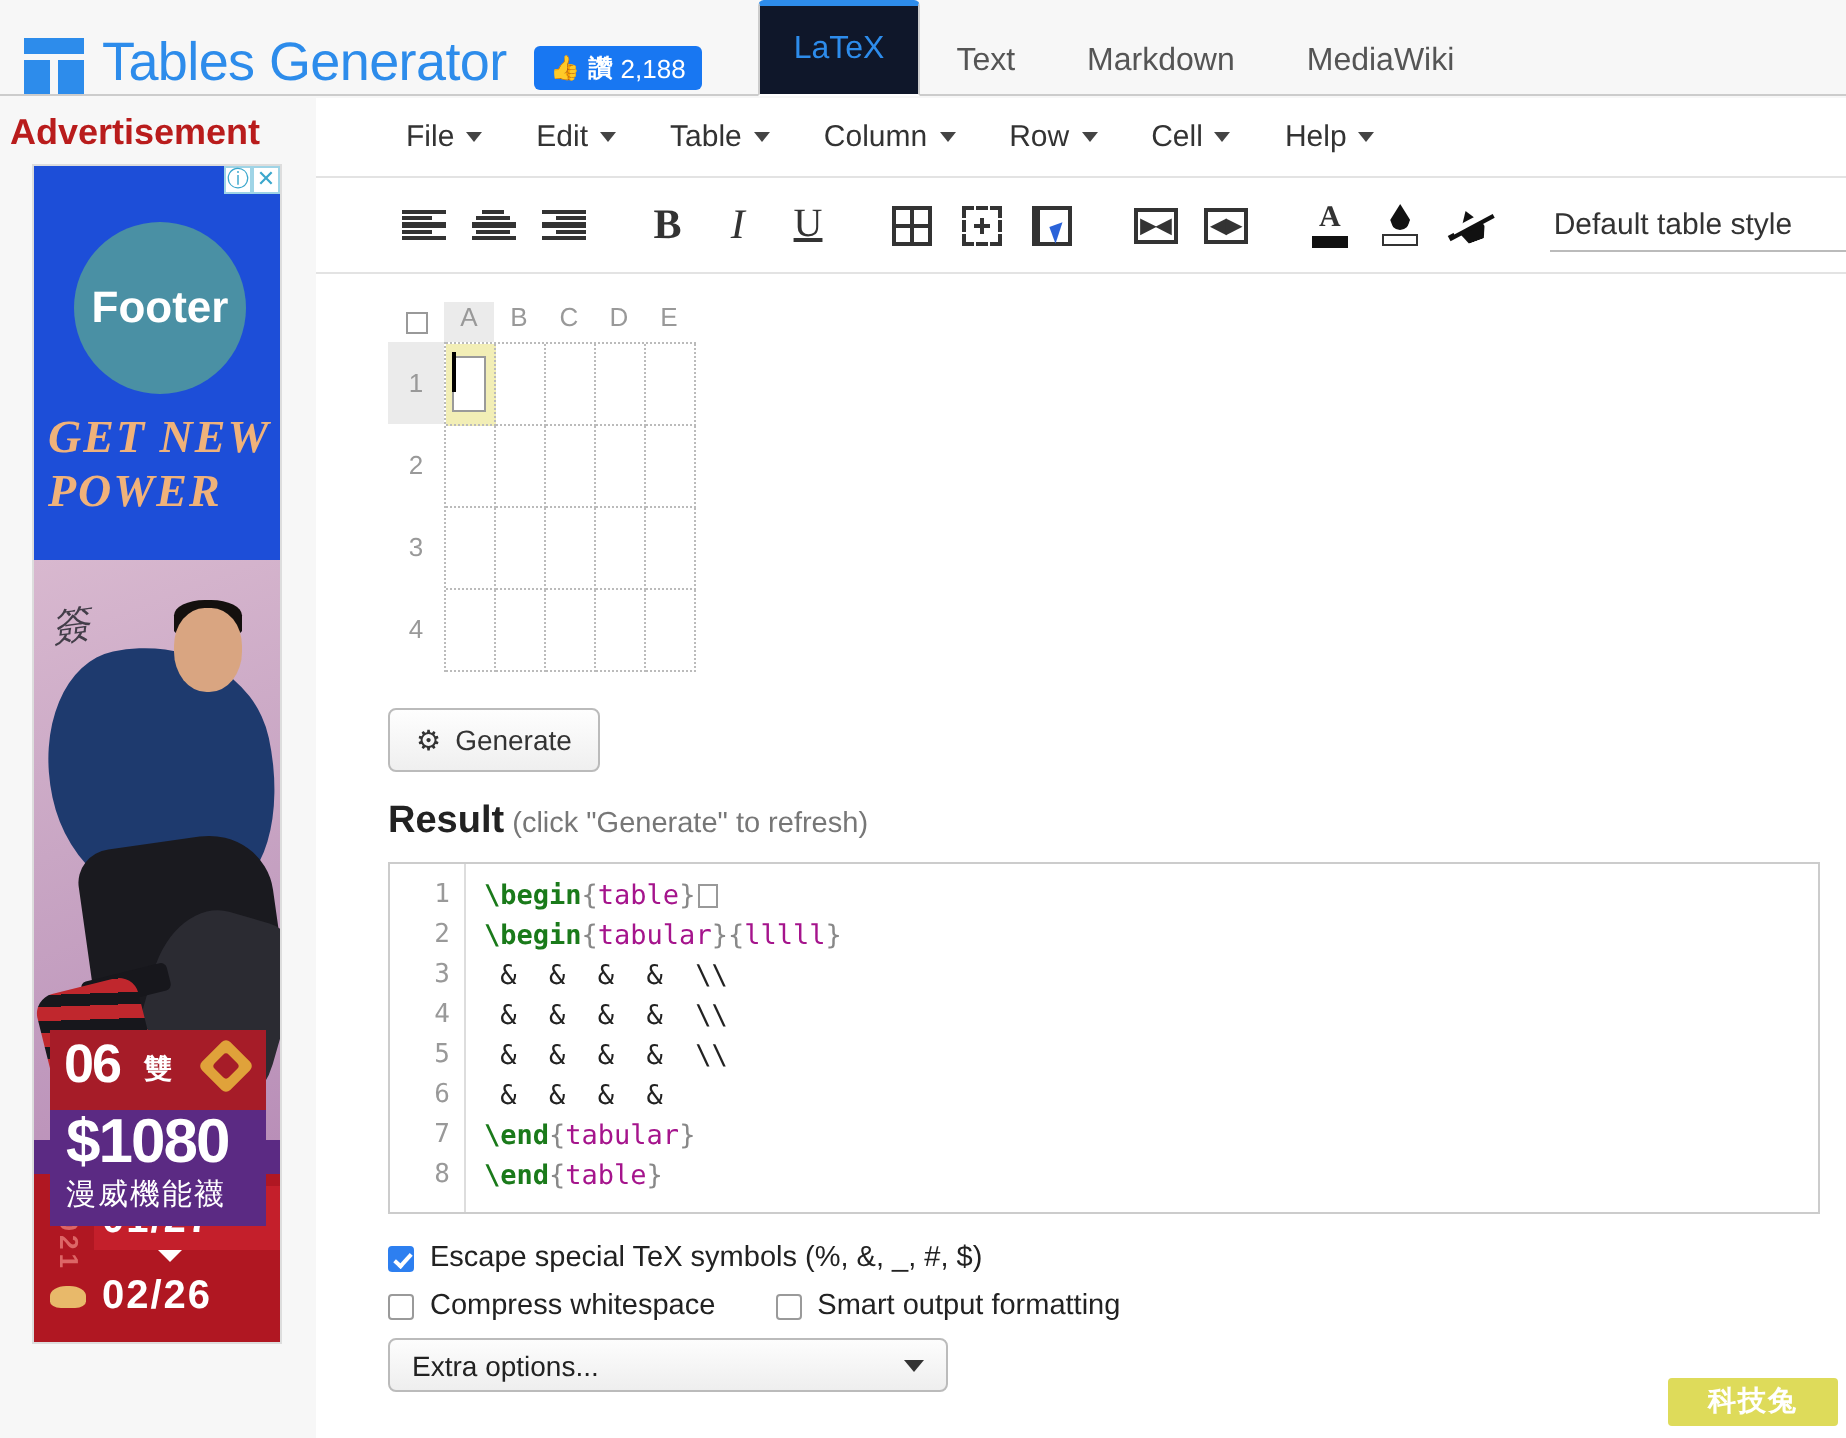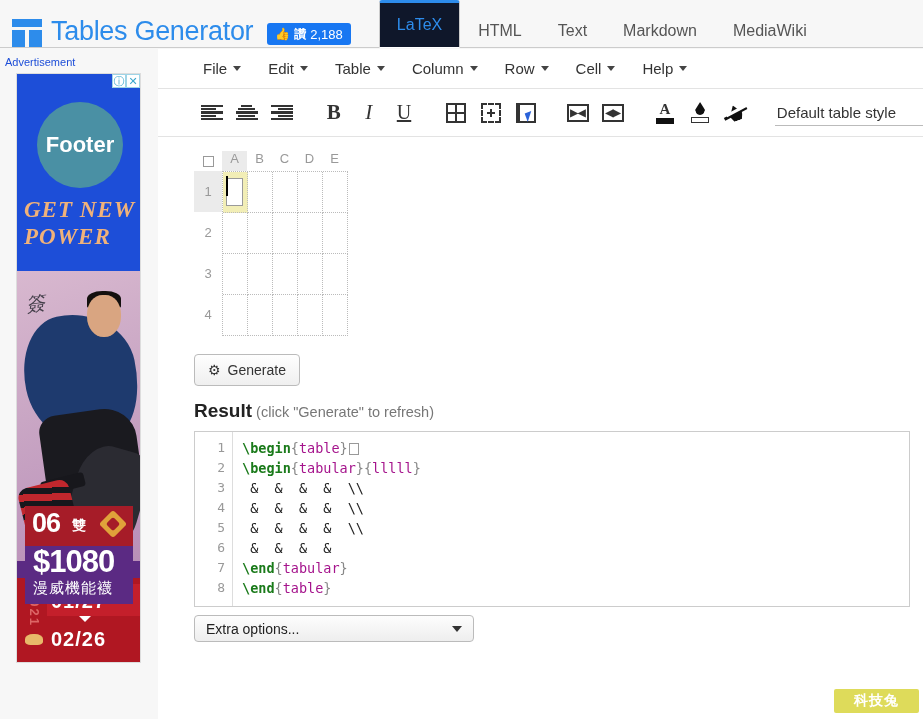--- a/index.html
+++ b/index.html
@@ -50,21 +50,21 @@
     color: #2d8ceb; background: #0f172a;
     border: 1px solid #ccc; border-bottom: 1px solid #fff;
     border-top: 3px solid #2d8ceb;
     height: 48px; line-height: 44px;
     border-top-left-radius: 3px; border-top-right-radius: 3px;
     position: relative; z-index: 3; margin-bottom: -1px;
   }
 
   
   .sidebar { position: absolute; left: 0; top: 49px; width: 158px; height: 670px; background: #f7f7f7; }
-  .ad-label { font-size: 11px; color: #1d4ed8; padding: 7px 0 5px 5px; }
+  .ad-label { font-size: 18px; color: #b91c1c; padding: 7px 0 5px 5px; font-weight: bold; }
   .ad-box { position: relative; width: 125px; height: 590px; margin-left: 16px;
             border: 1px solid #ddd; overflow: hidden; background: #5b2a83; }
   .ad-controls { position: absolute; top: 0; right: 0; display: flex; z-index: 6; }
   .ad-ctrl { width: 14px; height: 14px; background: #fff; border: 1px solid #9fd4e6;
              font-size: 11px; line-height: 12px; text-align: center; color: #3ba7cc; }
 
   .ad-top { position: absolute; top: 0; left: 0; width: 125px; height: 197px; background: #1d4ed8; }
   .ad-circle { position: absolute; top: 28px; left: 20px; width: 86px; height: 86px;
                border-radius: 50%; background: #4a90a4; display: flex; align-items: center;
                justify-content: center; color: #fff; font-size: 22px; font-weight: bold; }
@@ -261,21 +261,20 @@
       </div>
       <div class="brand-title">Tables Generator</div>
       <div class="fb-like">
         <span class="thumb">👍</span>
         <span class="lbl">讚</span>
         <span class="cnt">2,188</span>
       </div>
     </div>
     <div class="tabs">
       <div class="tab active">LaTeX</div>
-      <div class="tab">HTML</div>
       <div class="tab">Text</div>
       <div class="tab">Markdown</div>
       <div class="tab">MediaWiki</div>
     </div>
   </div>
 
   <div class="sidebar">
     <div class="ad-label">Advertisement</div>
     <div class="ad-box">
       <div class="ad-controls">
@@ -496,20 +495,33 @@
         <div>3</div>
         <div>4</div>
         <div>5</div>
         <div>6</div>
         <div>7</div>
         <div>8</div>
       </div>
       <div class="code" id="codearea"><div><span class="k-cmd">\begin</span><span class="k-brace">{</span><span class="k-arg">table</span><span class="k-brace">}</span><span class="k-box"></span></div><div><span class="k-cmd">\begin</span><span class="k-brace">{</span><span class="k-arg">tabular</span><span class="k-brace">}</span><span class="k-brace">{</span><span class="k-arg">lllll</span><span class="k-brace">}</span></div><div> &amp;  &amp;  &amp;  &amp;  \\</div><div> &amp;  &amp;  &amp;  &amp;  \\</div><div> &amp;  &amp;  &amp;  &amp;  \\</div><div> &amp;  &amp;  &amp;  &amp; </div><div><span class="k-cmd">\end</span><span class="k-brace">{</span><span class="k-arg">tabular</span><span class="k-brace">}</span></div><div><span class="k-cmd">\end</span><span class="k-brace">{</span><span class="k-arg">table</span><span class="k-brace">}</span></div></div>
     </div>
 
+    <div class="opts">
+      <div class="optrow">
+        <span class="cb on"></span>
+        <span class="optlabel">Escape special TeX symbols (%, &amp;, _, #, $)</span>
+      </div>
+      <div class="optrow">
+        <span class="cb"></span>
+        <span class="optlabel">Compress whitespace</span>
+        <span class="opt-spacer"></span>
+        <span class="cb"></span>
+        <span class="optlabel">Smart output formatting</span>
+      </div>
+    </div>
 
     <div class="extra">
       <span>Extra options...</span>
       <span class="caret2"></span>
     </div>
 
   </div>
 
   <div class="watermark">科技兔</div>
 </div>

